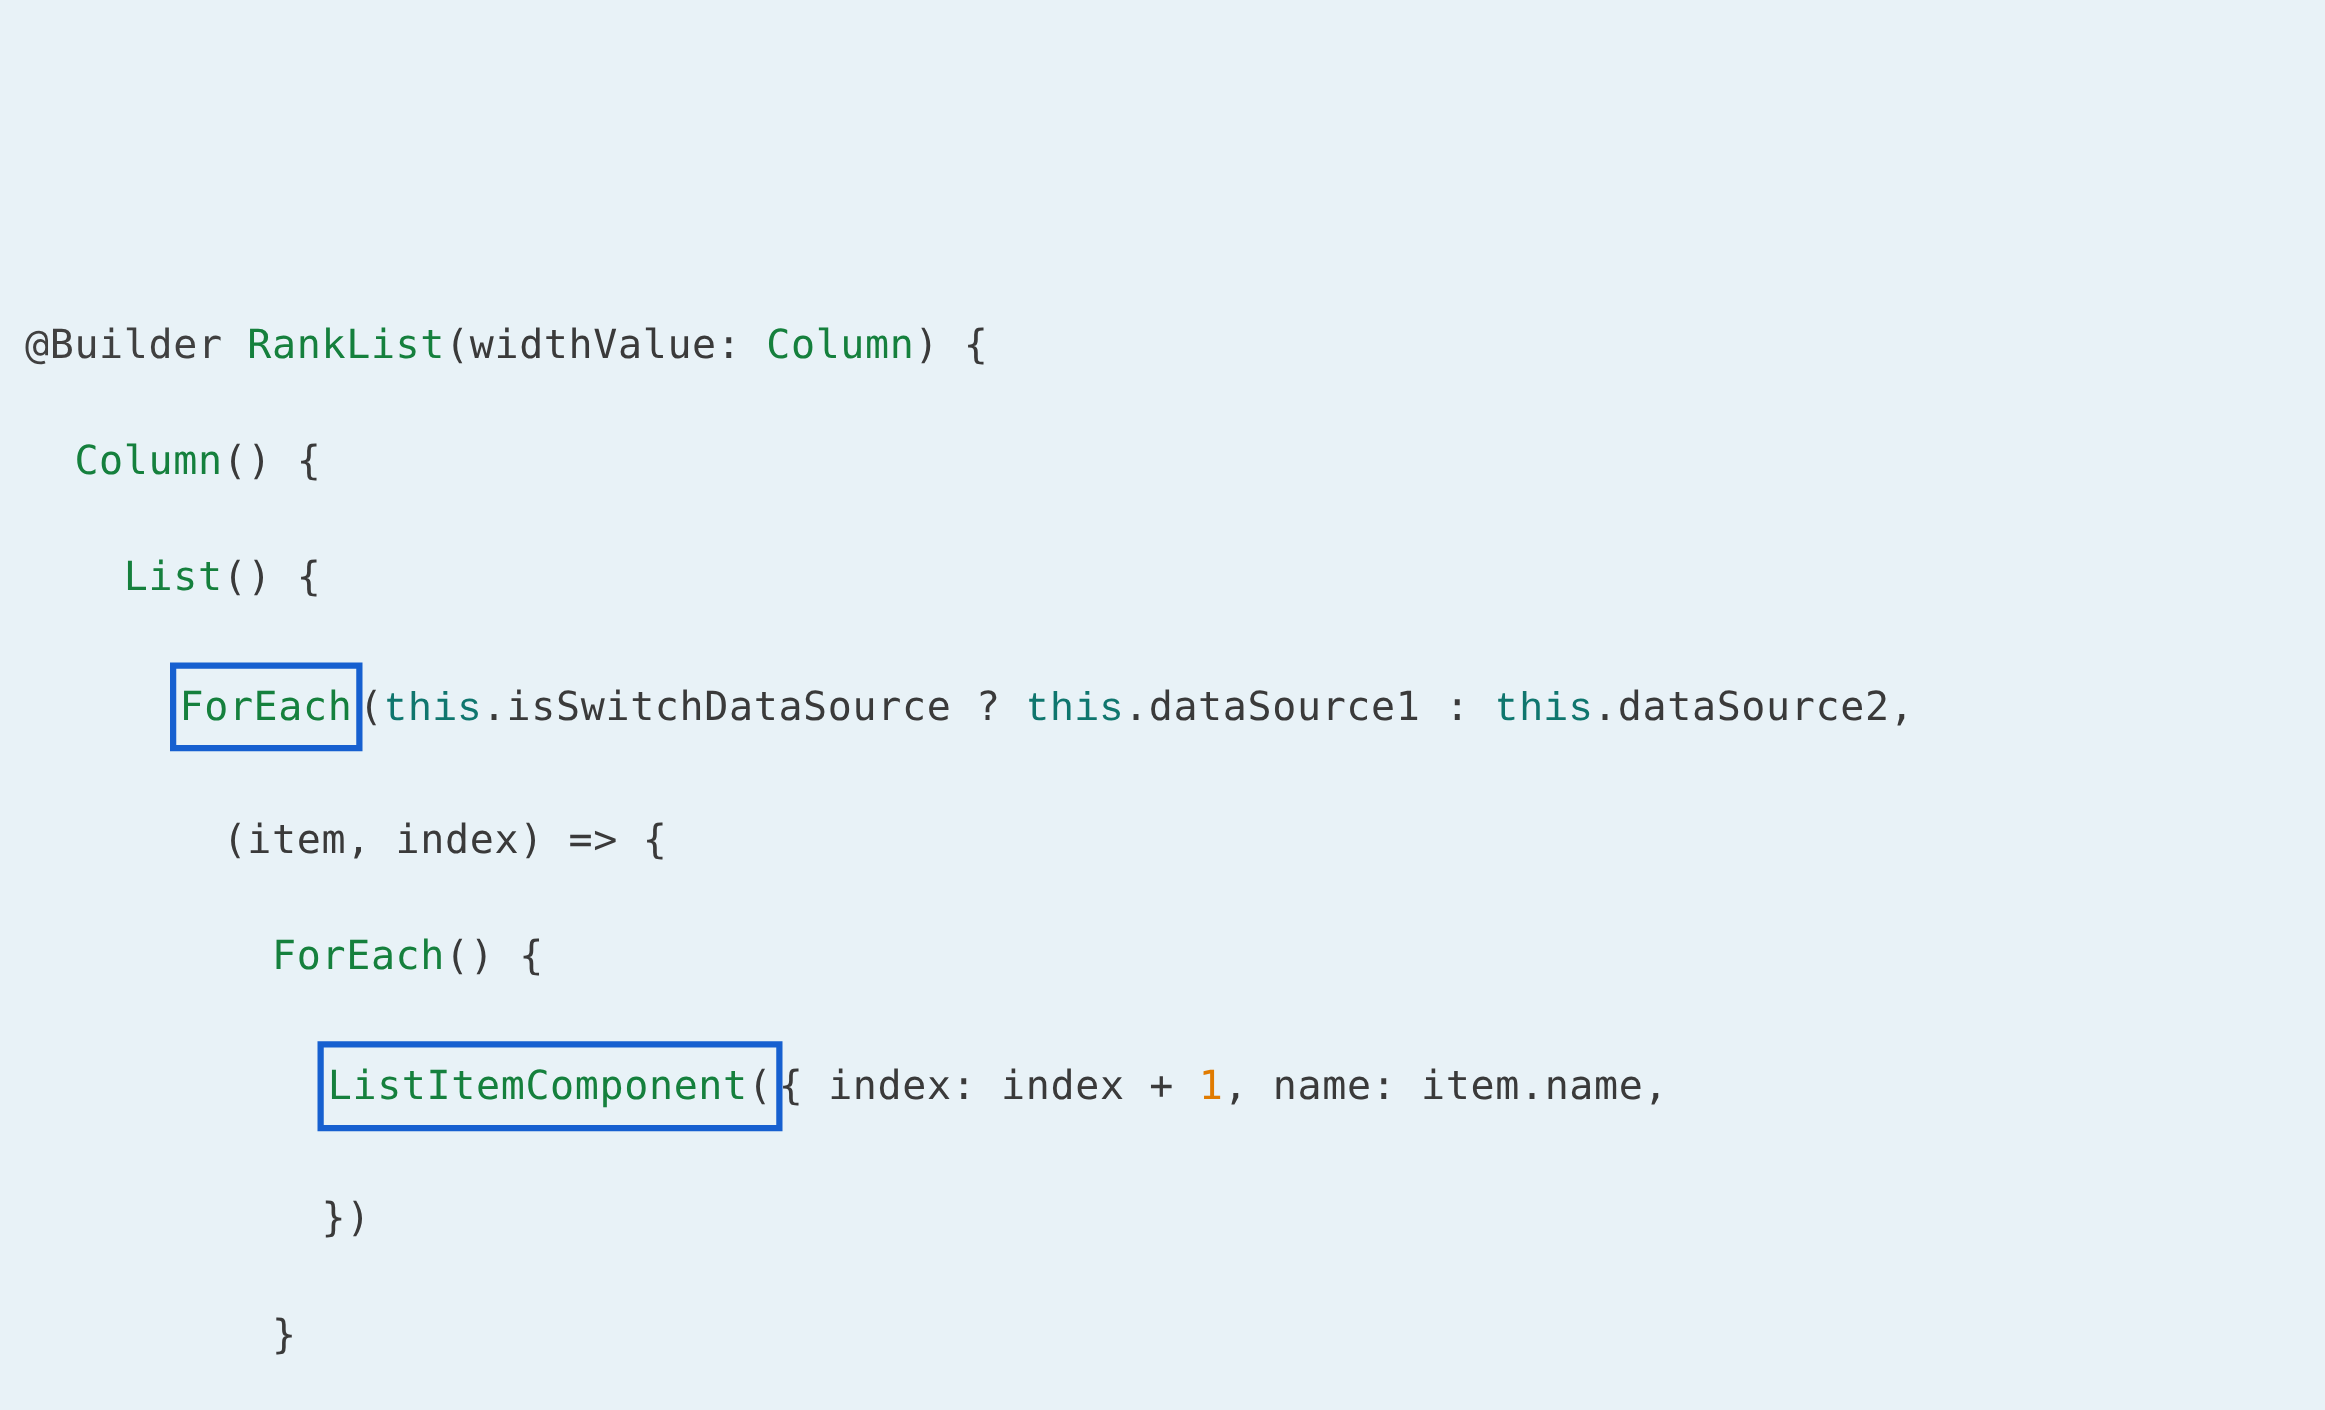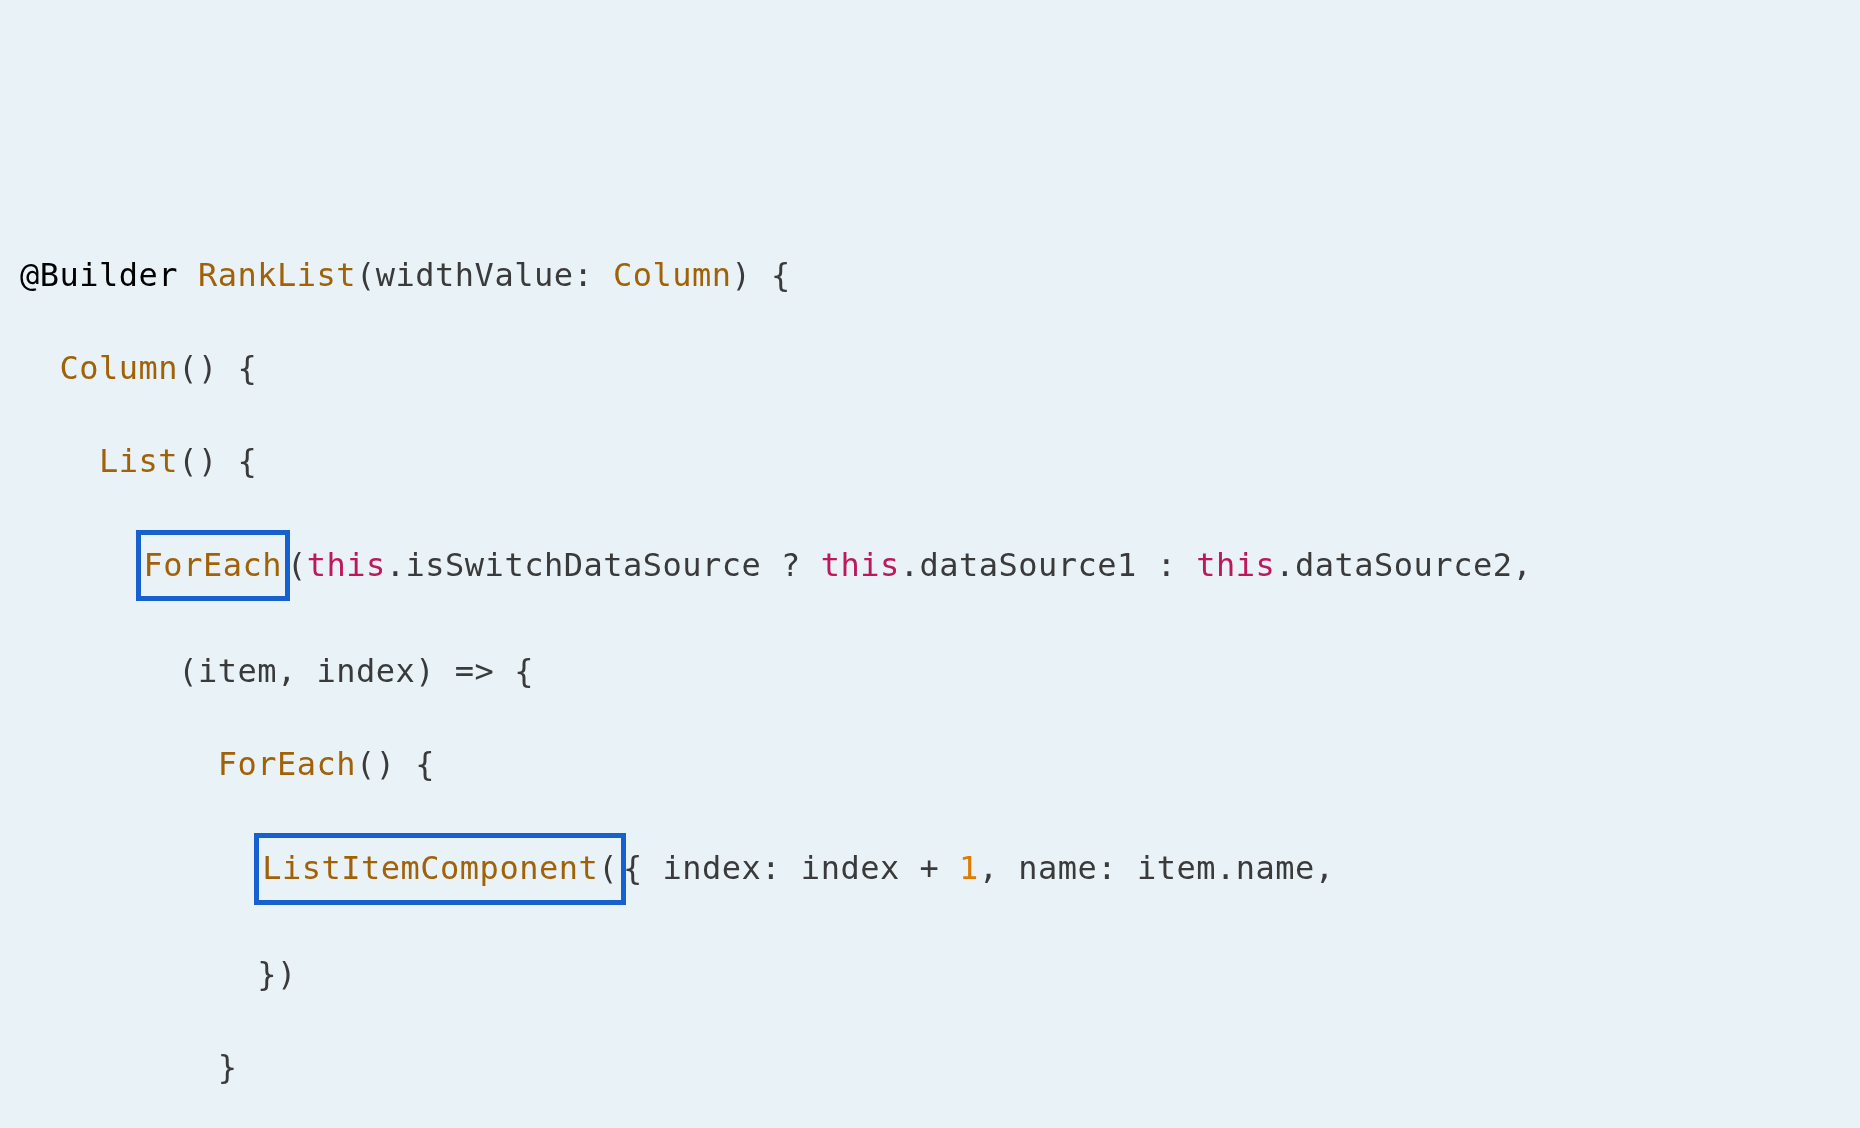--- a/index.html
+++ b/index.html
@@ -7,24 +7,24 @@
     background: #e8f2f7;
     font-family: 'Menlo', 'Consolas', 'Monaco', monospace;
     font-size: 32px;
     line-height: 1.45;
     padding: 20px 20px;
     white-space: pre;
     letter-spacing: 0.5px;
   }
   .code-container { position: relative; }
   .line { display: block; }
-  .c-olive { color: #000000; }
-  .c-teal { color: #a16207; margin-top: 41px; }
+  .c-olive { color: #404040; }
+  .c-teal { color: #15803d; margin-top: 41px; }
   .c-default { color: #3a3a3a; }
-  .c-purple { color: #be185d; }
+  .c-purple { color: #0f766e; font-family: Liberation Mono, monospace; }
   .c-orange { color: #e07b00; }
   .highlight-box {
     border: 5px solid #1660d0;
     padding: 13px 3px;
     margin: 0 -3px;
     display: inline-block;
     line-height: 1.1;
   }
 </style>
 </head>

